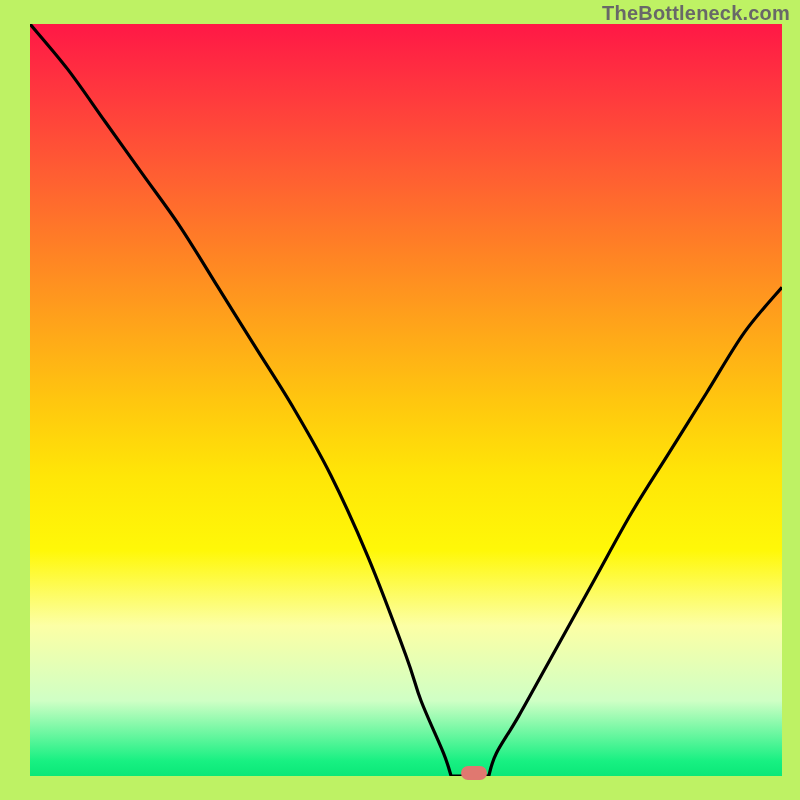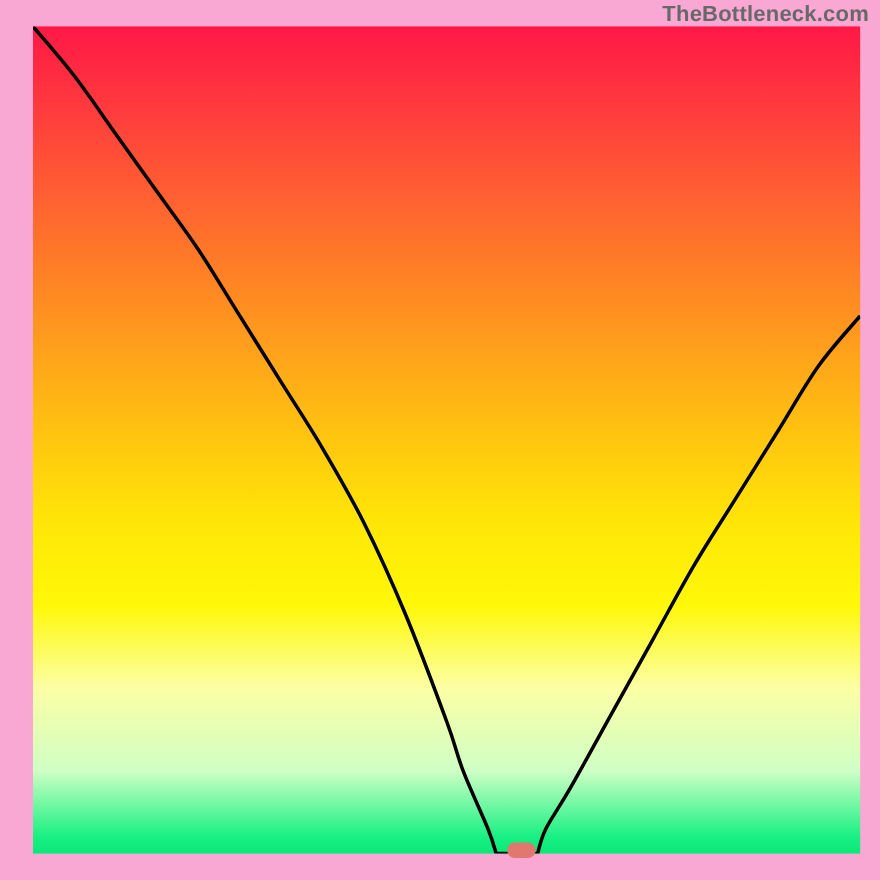--- a/index.html
+++ b/index.html
@@ -7,21 +7,21 @@
     padding: 0;
     width: 800px;
     height: 800px;
     background: #000;
     overflow: hidden;
   }
   .frame {
     position: relative;
     width: 800px;
     height: 800px;
-    background: #f9a8d4;
+    background: #bef264;
   }
   .watermark {
     position: absolute;
     top: 2px;
     right: 10px;
     font-family: Arial, Helvetica, sans-serif;
     font-size: 20px;
     font-weight: 600;
     color: #686868;
     letter-spacing: 0.2px;

